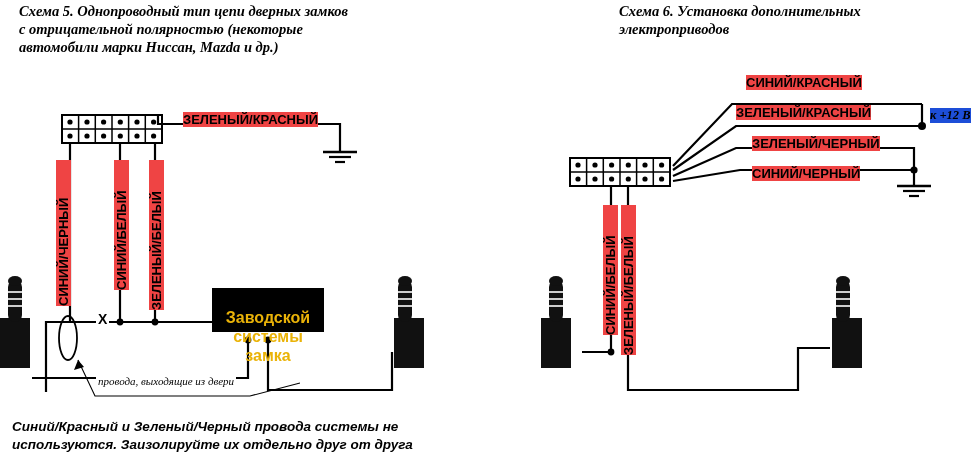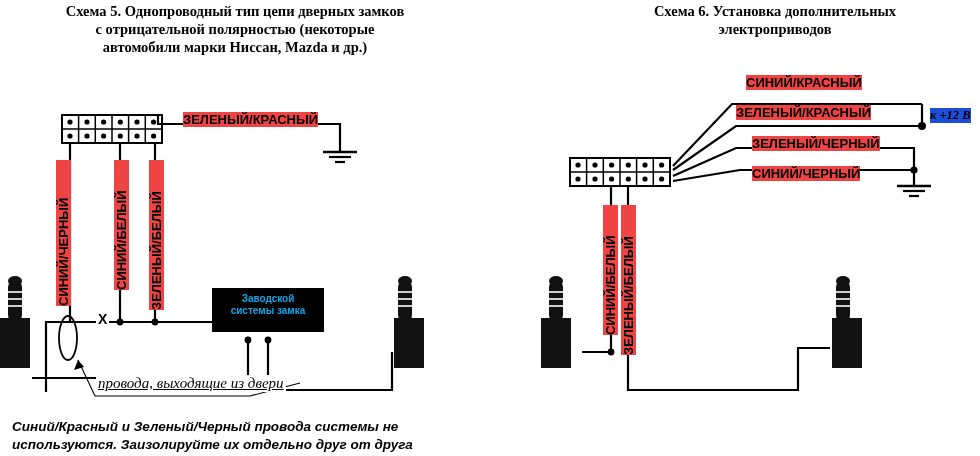--- a/index.html
+++ b/index.html
@@ -6,24 +6,25 @@
   html, body { margin:0; padding:0; background:#ffffff; }
   body {
     width: 980px; height: 456px;
     position: relative;
     font-family: "Liberation Serif", serif;
     color: #000;
     overflow: hidden;
   }
   .abs { position:absolute; }
   .ttl {
+    font-style: italic;
     font-weight: bold;
     font-size: 14.5px;
     line-height: 1.25;
-    text-align: center;
+    padding-left: 19px;
   }
   .wire-label {
     font-family: "Liberation Sans", sans-serif;
     font-weight: bold;
     font-size: 13px;
     background: #ef4444;
     white-space: nowrap;
     letter-spacing: 0px;
   }
   .vert {
@@ -34,32 +35,31 @@
   .note {
     font-family: Liberation Sans, sans-serif;
     font-style: italic;
     font-weight: bold;
     font-size: 13.5px;
     line-height: 1.35;
   }
   .small-italic {
     font-family: "Liberation Serif", serif;
     font-style: italic;
-    font-size: 15px;
-    text-decoration: underline;
+    font-size: 11px;
   }
   .mod-box {
     background: #000;
-    color: #0ea5e9;
+    color: #eab308;
     font-family: "Liberation Sans", sans-serif;
     font-weight: bold;
-    font-size: 10px;
+    font-size: 16px;
     text-align: center;
     line-height: 1.2;
-    padding-top: 5px;
+    padding-top: 20px;
   }
   svg { position:absolute; overflow:visible; }
 </style>
 </head>
 <body>
 
 <div class="abs ttl" style="left:0px; top:2px; width:470px;">
   <div>Схема 5. Однопроводный тип цепи дверных замков</div>
   <div>с отрицательной полярностью (некоторые</div>
   <div>автомобили марки Ниссан, Mazda и др.)</div>

